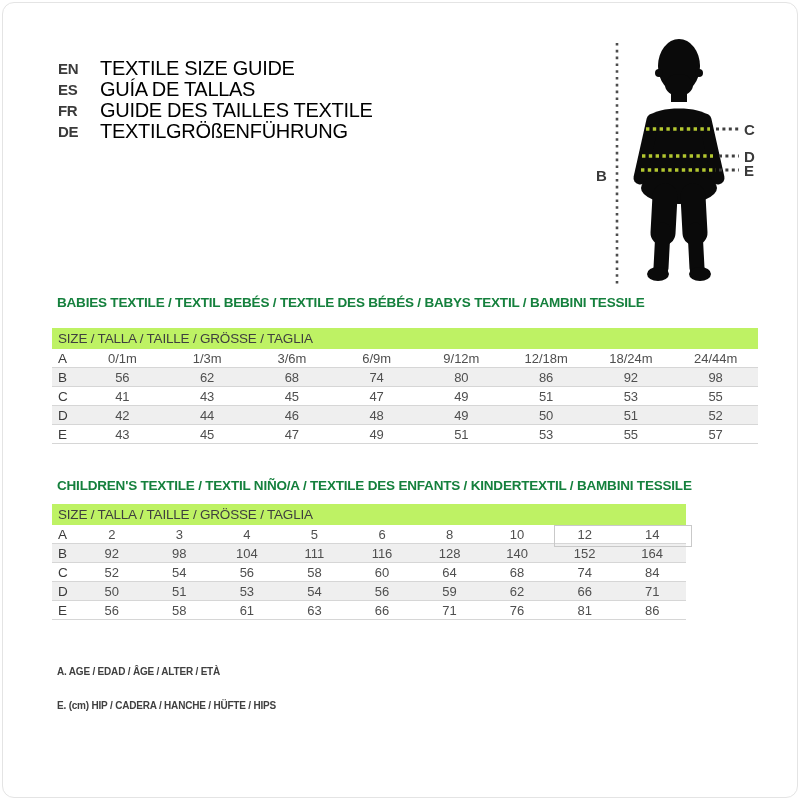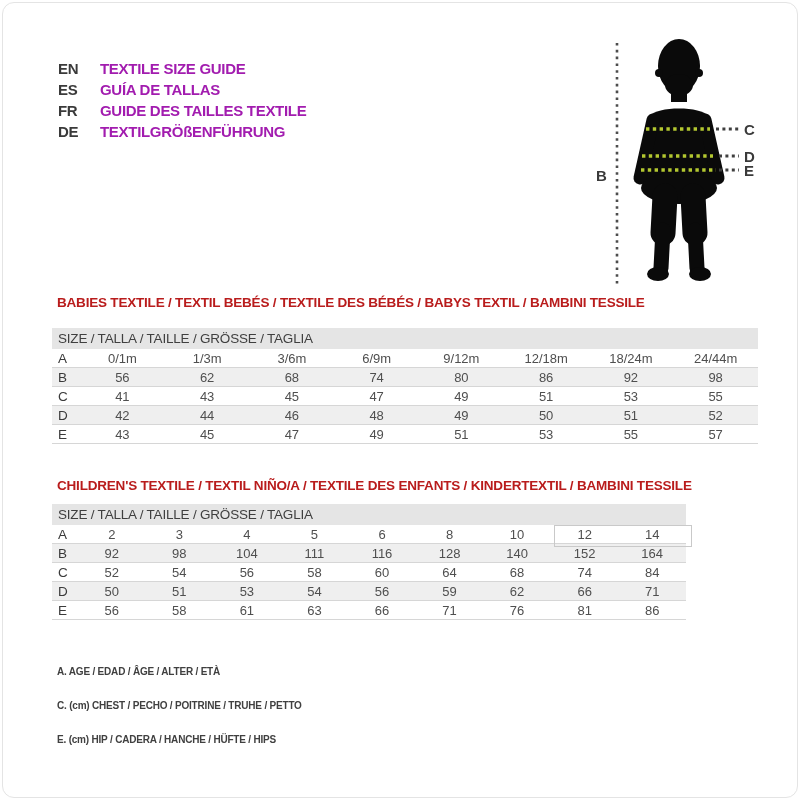--- a/index.html
+++ b/index.html
@@ -6,36 +6,36 @@
   html,body { width:800px; height:800px; background:#fff; }
   body { font-family:"Liberation Sans", sans-serif; color:#3b3b3b; position:relative; overflow:hidden; }
   .sheet { position:absolute; left:0; top:0; width:800px; height:800px; background:#fff; }
   .sheet-frame { position:absolute; left:2px; top:2px; width:796px; height:796px;
                  border:1px solid #e4e4e4; border-radius:12px; pointer-events:none; }
 
   
   .lang-block { position:absolute; left:58px; top:58px; }
   .lang-row { display:flex; height:21px; align-items:center; }
   .lang-code { width:42px; font-weight:bold; font-size:15px; letter-spacing:-0.3px; color:#3a3a3a; }
-  .lang-label { font-weight:bold; font-size:15px; letter-spacing:-0.3px; color:#a21caf; }
+  .lang-label { font-weight:normal; font-size:20px; letter-spacing:-0.3px; color:#000000; }
 
   
   .figure-wrap { position:absolute; left:580px; top:18px; width:200px; height:282px; }
 
   
   .section-title { position:absolute; left:57px; font-weight:bold; font-size:13.5px;
-                   letter-spacing:-0.2px; color:#b91c1c; white-space:nowrap; }
+                   letter-spacing:-0.2px; color:#15803d; white-space:nowrap; }
   #babies-title { top:295px; }
   #children-title { top:478px; }
 
   
   .size-table { position:absolute; left:52px; }
   #babies-table { top:328px; width:706px; }
   #children-table { top:504px; width:634px; }
-  .size-band { height:21px; background:#e5e5e5; display:flex; align-items:center;
+  .size-band { height:21px; background:#bef264; display:flex; align-items:center;
                padding-left:6px; font-size:13.5px; color:#3f3f3f; letter-spacing:-0.2px; }
   .t-row { display:grid; height:19px; align-items:center; border-bottom:1px solid #d6d6d6; }
   #babies-table .t-row { grid-template-columns:28px repeat(8, 1fr); }
   #children-table .t-row { grid-template-columns:26px repeat(9, 1fr); }
   .t-row.striped { background:#efefef; }
   .row-key { font-size:13.5px; color:#3a3a3a; padding-left:6px; }
   .t-cell { font-size:13px; color:#4f4f4f; text-align:center; }
 
   
   .highlight-box { position:absolute; border:1px solid #c9c9c9; background:transparent;
@@ -229,18 +229,17 @@
         <div class="t-cell">66</div>
         <div class="t-cell">71</div>
         <div class="t-cell">76</div>
         <div class="t-cell">81</div>
         <div class="t-cell">86</div>
       </div>
     </div>
 
   <div class="legend-block" id="legend-block">
       <div class="legend-line">A. AGE / EDAD / ÂGE / ALTER / ETÀ</div>
-      <div class="legend-line">C. (cm) CHEST / PECHO / POITRINE / TRUHE / PETTO</div>
       <div class="legend-line">E. (cm) HIP / CADERA / HANCHE / HÜFTE / HIPS</div>
     </div>
 
   <div class="sheet-frame"></div>
 </div>
 
 </body></html>

